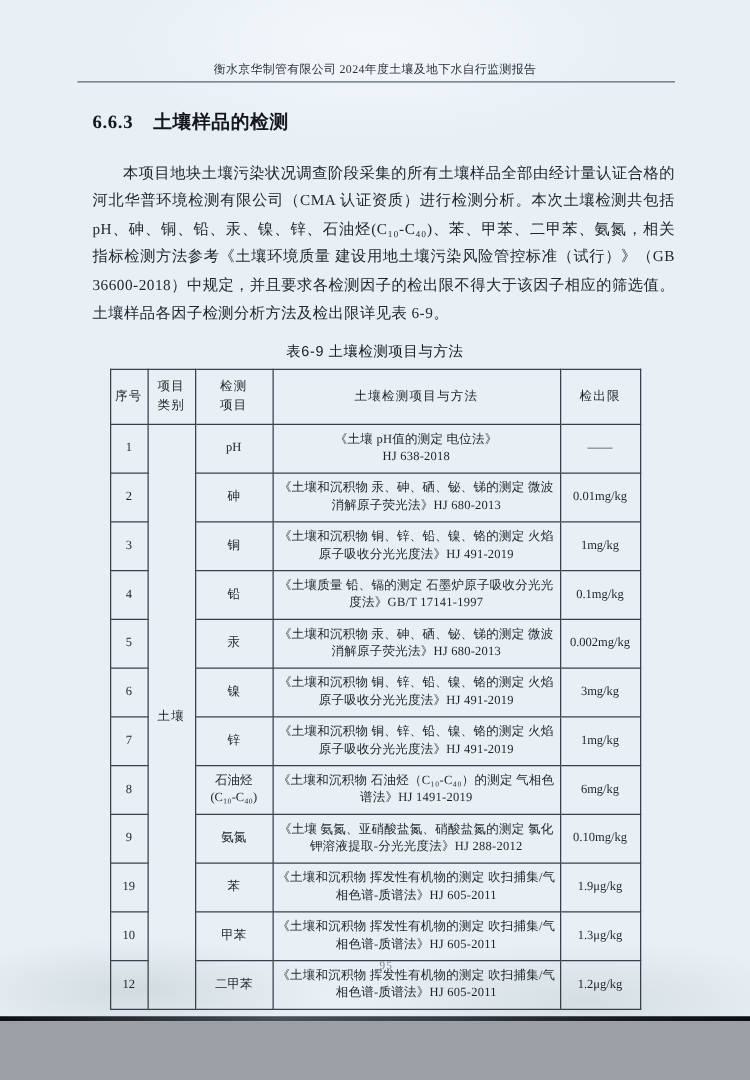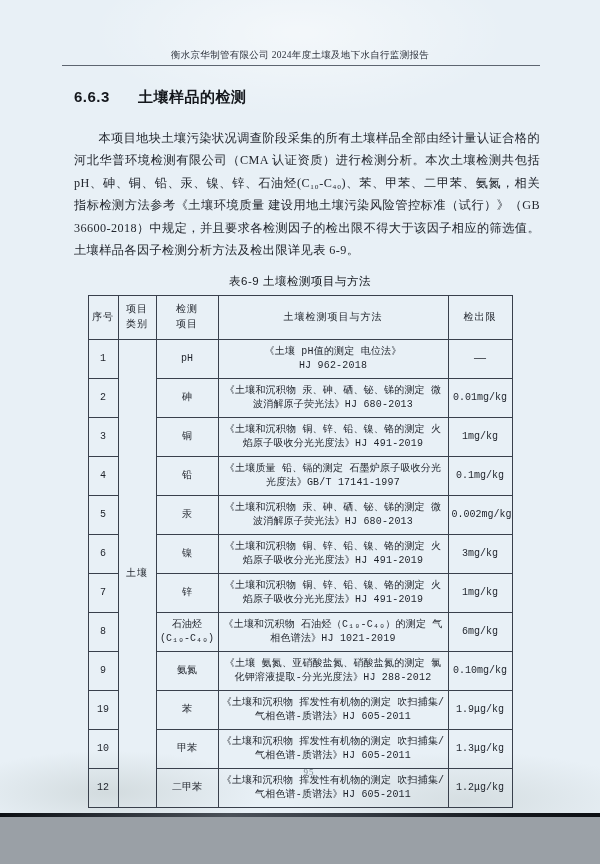--- a/index.html
+++ b/index.html
@@ -30,21 +30,21 @@
     margin:3px 60px 0 62px;
   }
   .section-heading {
     margin:22px 0 0 74px;
     font-family:"Liberation Sans","DejaVu Sans",sans-serif;
     font-size:15px;
     font-weight:bold;
     color:#14171c;
     letter-spacing:0.5px;
   }
-  .section-heading .sec-no { margin-right:28px; font-family:Liberation Sans, sans-serif; }
+  .section-heading .sec-no { margin-right:16px; font-family:Liberation Serif, serif; }
   .body-paragraph {
     margin:20px 60px 0 74px;
     font-size:12.2px;
     line-height:22.4px;
     text-align:justify;
     text-indent:2em;
     letter-spacing:0.4px;
     color:#23272f;
   }
   .table-title {
@@ -55,21 +55,20 @@
     font-weight:normal;
     color:#15181e;
     letter-spacing:0.5px;
   }
   table.data-table {
     margin:6px auto 0 auto;
     width:424px;
     border-collapse:collapse;
     table-layout:fixed;
     border:1.5px solid #2c323c;
-    font-family:Liberation Mono, monospace;
   }
   .data-table th, .data-table td {
     border:1px solid #39404c;
     text-align:center;
     vertical-align:middle;
     font-size:10px;
     line-height:1.45;
     padding:2px 3px;
     color:#1e222a;
     white-space:pre-line;
@@ -140,21 +139,21 @@
         <th>土壤检测项目与方法</th>
         <th>检出限</th>
       </tr>
     </thead>
     <tbody>
       <tr>
         <td>1</td>
         <td class="cell-category" rowspan="12">土壤</td>
         <td>pH</td>
         <td class="cell-method">《土壤 pH值的测定 电位法》
-HJ 962-2018</td>
+HJ 638-2018</td>
         <td>——</td>
       </tr>
       <tr>
         <td>2</td>
         <td>砷</td>
         <td class="cell-method">《土壤和沉积物 汞、砷、硒、铋、锑的测定 微波消解原子荧光法》HJ 680-2013</td>
         <td>0.01mg/kg</td>
       </tr>
       <tr>
         <td>3</td>
@@ -183,21 +182,21 @@
       <tr>
         <td>7</td>
         <td>锌</td>
         <td class="cell-method">《土壤和沉积物 铜、锌、铅、镍、铬的测定 火焰原子吸收分光光度法》HJ 491-2019</td>
         <td>1mg/kg</td>
       </tr>
       <tr>
         <td>8</td>
         <td>石油烃
 (C₁₀-C₄₀)</td>
-        <td class="cell-method">《土壤和沉积物 石油烃（C₁₀-C₄₀）的测定 气相色谱法》HJ 1021-2019</td>
+        <td class="cell-method">《土壤和沉积物 石油烃（C₁₀-C₄₀）的测定 气相色谱法》HJ 1491-2019</td>
         <td>6mg/kg</td>
       </tr>
       <tr>
         <td>9</td>
         <td>氨氮</td>
         <td class="cell-method">《土壤 氨氮、亚硝酸盐氮、硝酸盐氮的测定 氯化钾溶液提取-分光光度法》HJ 288-2012</td>
         <td>0.10mg/kg</td>
       </tr>
       <tr>
         <td>19</td>

